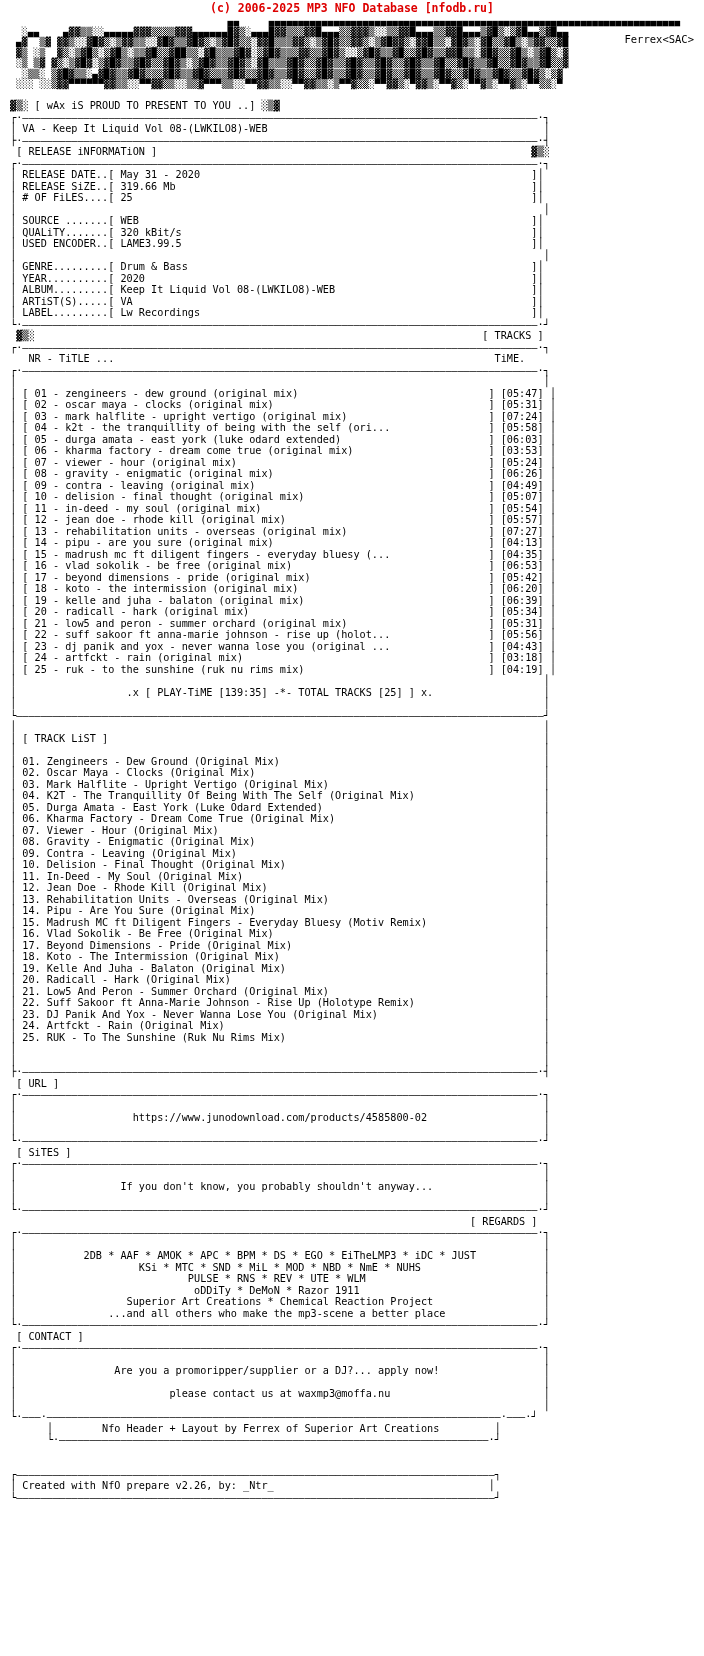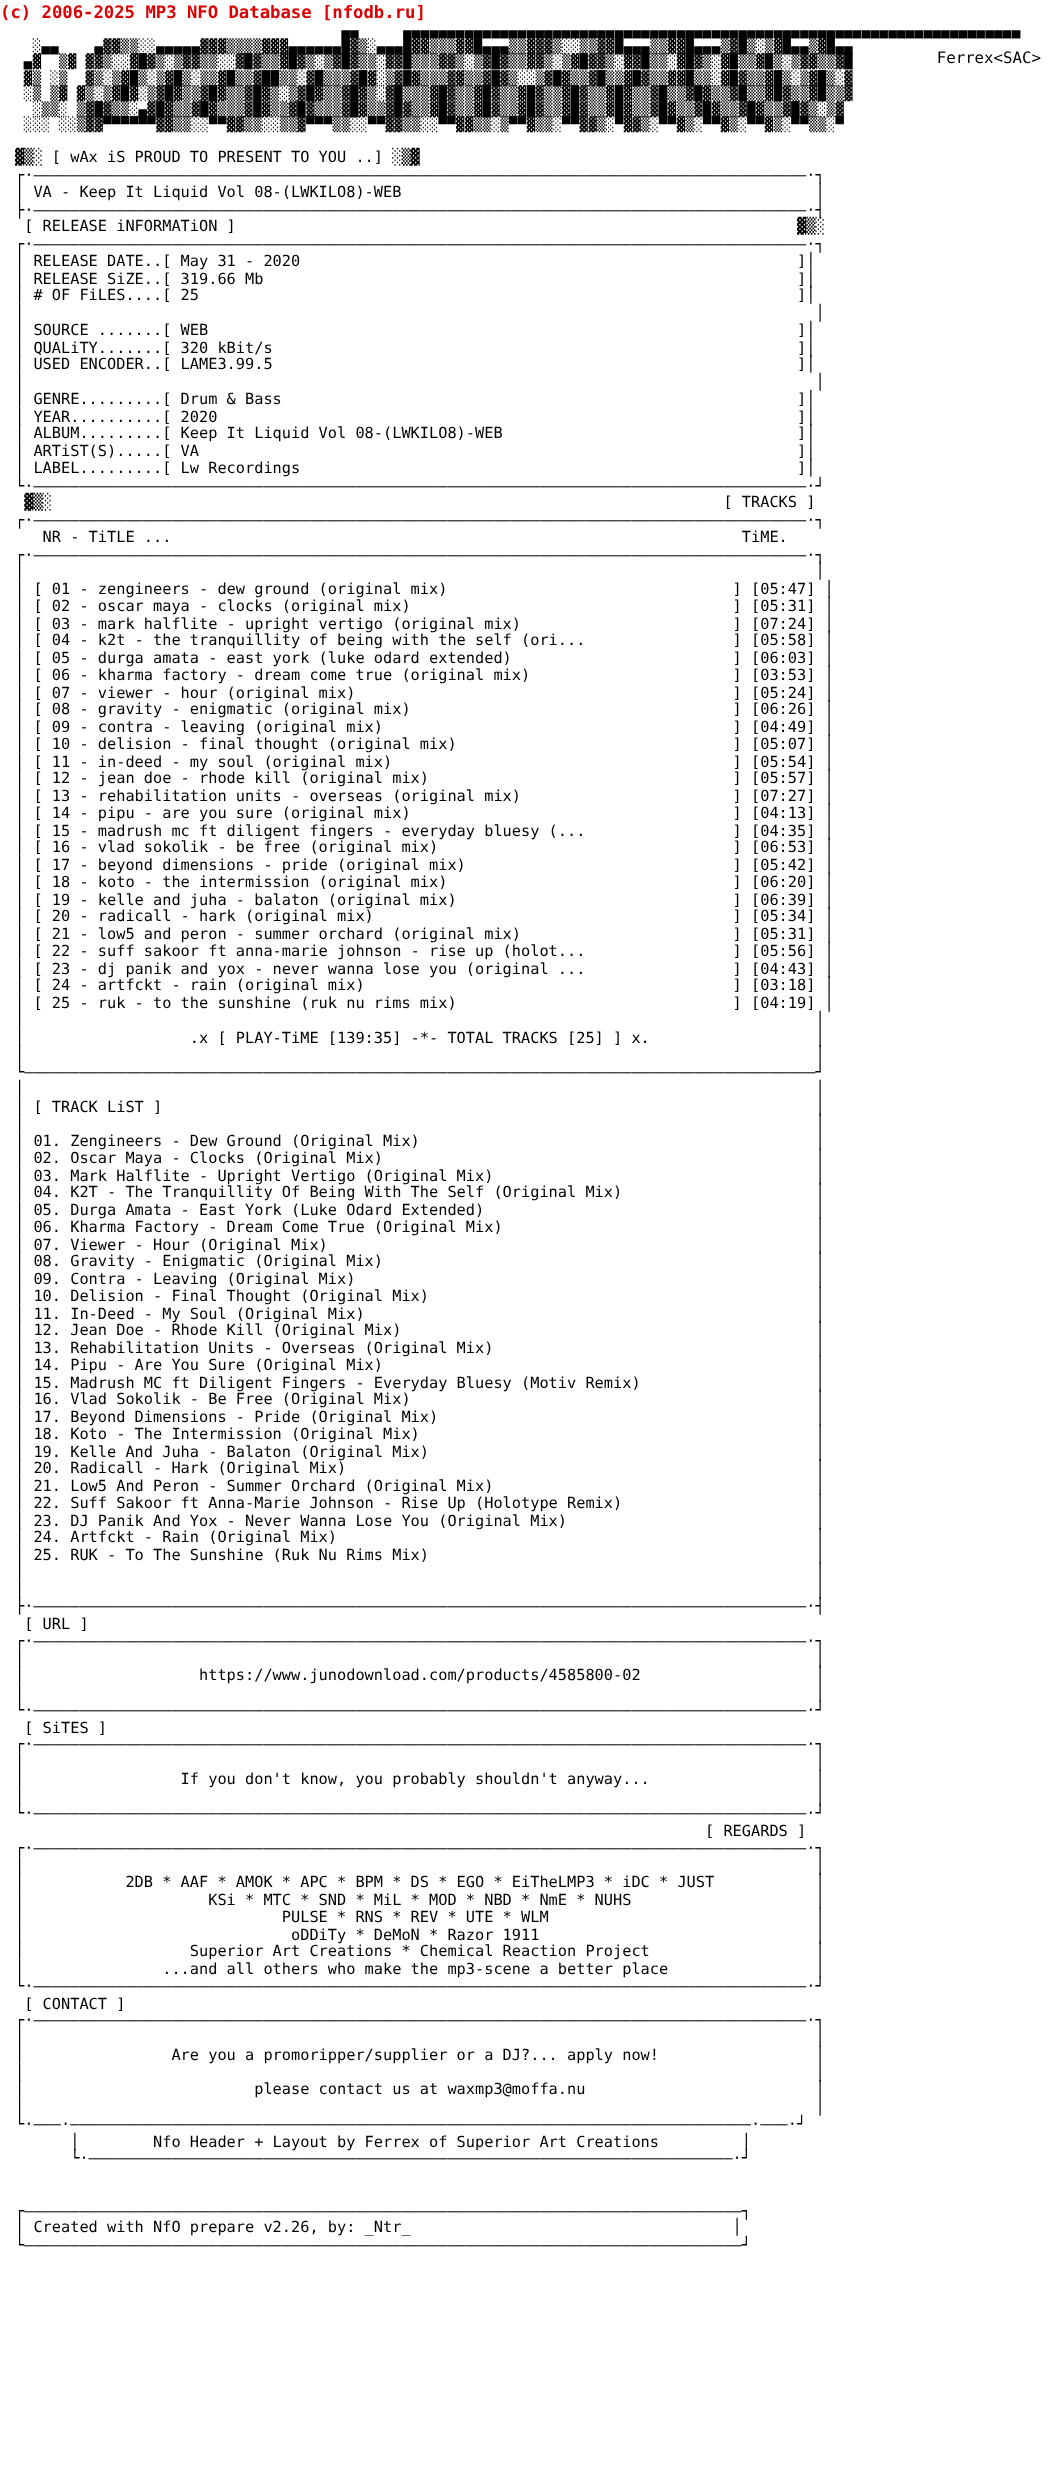--- a/index.html
+++ b/index.html
@@ -21,21 +21,21 @@
     width: 704px;
     font-family: "DejaVu Sans Mono", "Liberation Mono", monospace;
     font-size: 10.2px;
     line-height: 11.5px;
     letter-spacing: 0px;
     color: #000000;
     white-space: pre;
   }
   .dbheader {
     color: #dd0000;
-    text-align: left;
+    text-align: center;
     font-family: "DejaVu Sans Mono", "Liberation Mono", monospace;
     font-size: 11.5px;
     line-height: 14px;
     font-weight: bold;
     white-space: pre;
     padding-top: 1px;
   }
   .artblock {
     white-space: pre;
     font-family: "DejaVu Sans Mono", "Liberation Mono", monospace;

